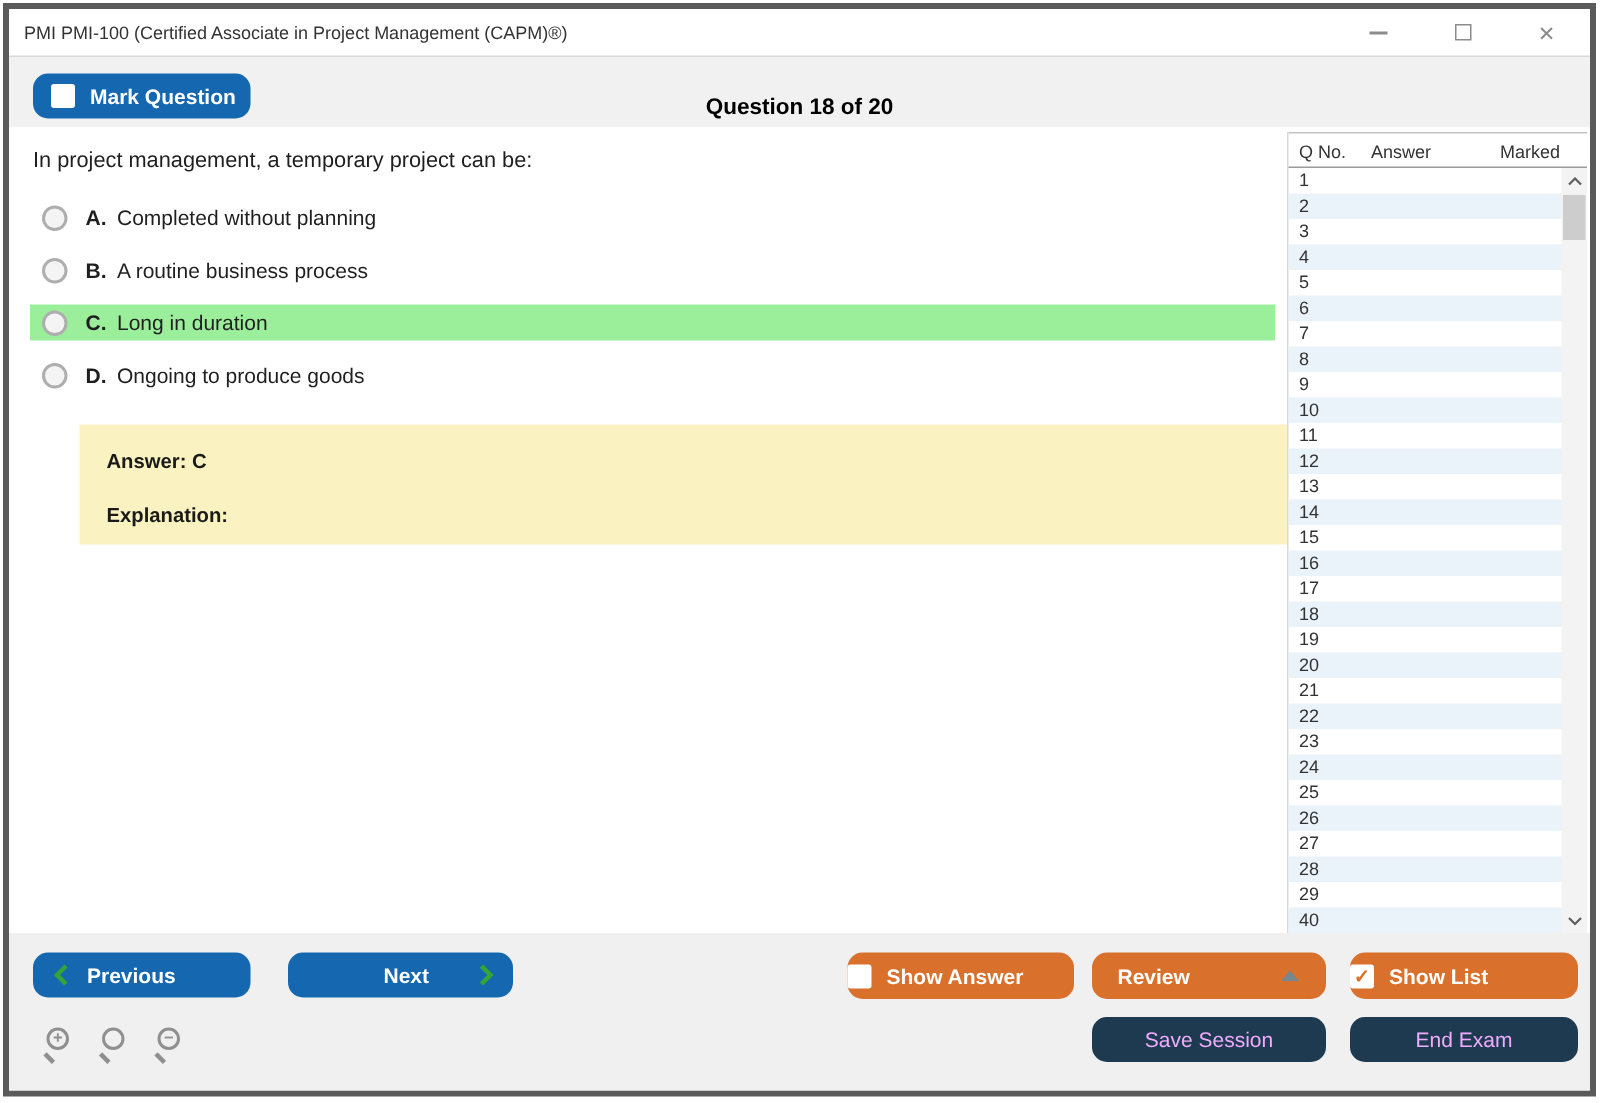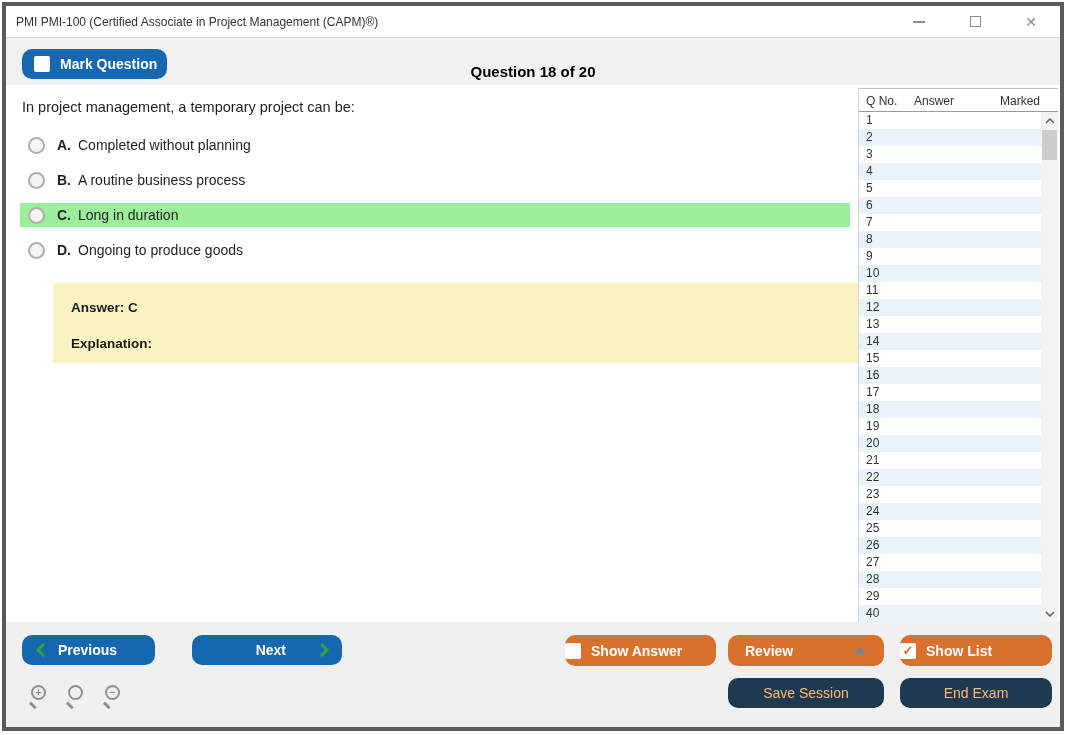--- a/index.html
+++ b/index.html
@@ -57,32 +57,32 @@
   .qrow.alt { background:#eaf2fa; }
   .scrollbar { position:absolute; right:0; top:24px; width:17px; height:510px; background:#f3f3f3; }
   .scroll-arrow { position:absolute; left:0; width:17px; height:17px; display:flex; align-items:center;
                   justify-content:center; cursor:pointer; }
   .scroll-arrow.up { top:0; } .scroll-arrow.down { bottom:0; }
   .scroll-thumb { position:absolute; left:1px; top:18px; width:15px; height:30px; background:#cdcdcd; cursor:grab; }
 
   
   .footer { position:absolute; left:0; top:616px; width:1054px; height:105px; background:#f0f0f0; }
   .blue-btn { position:absolute; background:#1567af; height:30px; color:#fff; font-weight:700; font-size:14px; }
-  .prev-btn { left:16px; top:13px; width:133px; padding-left:14px; }
+  .prev-btn { left:16px; top:13px; width:145px; padding-left:14px; }
   .next-btn { left:186px; top:13px; width:150px; justify-content:flex-end; padding-right:13px;gap:20px; }
   .blue-btn .chev { display:flex; align-items:center; }
   .prev-btn .chev { margin-right:13px; } .next-btn .chev { margin-left:14px; }
   .orange-btn { position:absolute; top:13px; height:31px; background:#d9712d; }
   .showanswer-btn { left:559px; width:151px; }
   .review-btn { left:722px; width:156px; padding-left:17px; }
   .showlist-btn { left:894px; width:152px; }
   .review-tri { position:absolute; right:18px; top:12px; width:0; height:0;
                 border-left:6px solid transparent; border-right:6px solid transparent;
                 border-bottom:7px solid #77868f; }
-  .navy-btn { position:absolute; top:56px; height:30px; background:#1e3a50; color:#fdba74; font-size:14px;
+  .navy-btn { position:absolute; top:56px; height:30px; background:#1e3a50; color:#f0abfc; font-size:14px;
               font-weight:400; justify-content:center; }
   .save-btn { left:722px; width:156px; }
   .end-btn { left:894px; width:152px; }
 
   .zoom-tools { position:absolute; left:21px; top:62px; display:flex; gap:13px; }
   .mag { position:relative; width:24px; height:24px; cursor:pointer; }
   .mag .lens { position:absolute; left:4px; top:1px; width:15px; height:15px; border:2.5px solid #8f8f8f;
                border-radius:50%; display:flex; align-items:center; justify-content:center;
                font-size:11px; font-weight:700; color:#8f8f8f; line-height:1; }
   .mag .handle { position:absolute; left:2px; bottom:2px; width:8px; height:2.5px; background:#8f8f8f;

